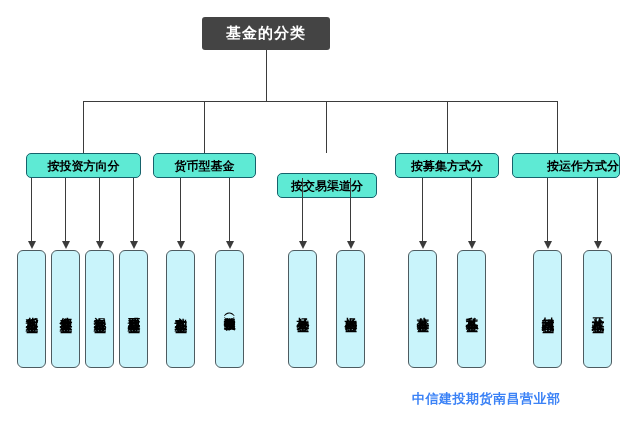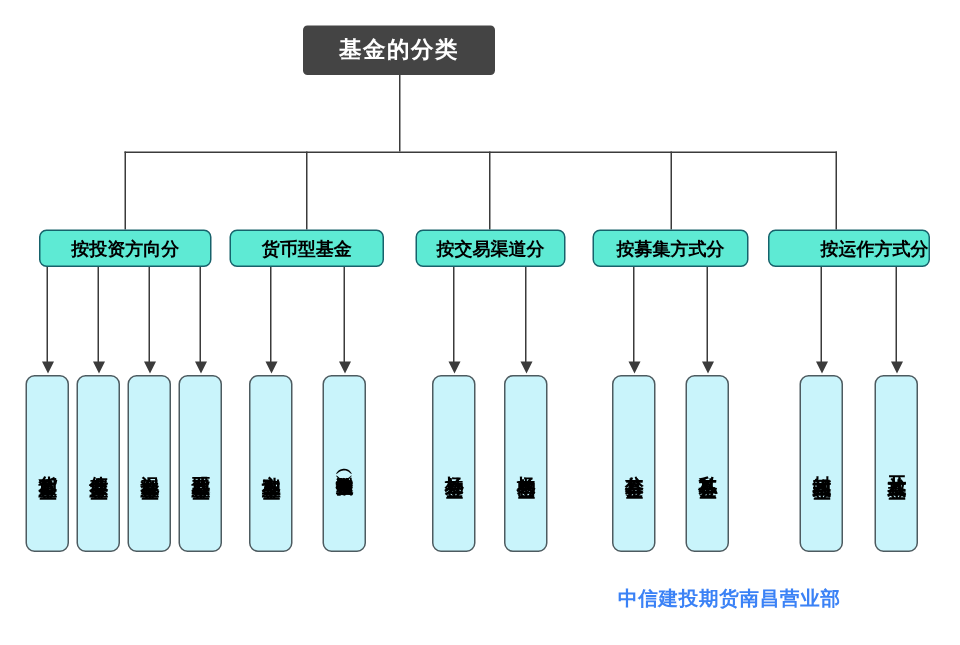--- a/index.html
+++ b/index.html
@@ -152,21 +152,21 @@
   <div class="vline" style="left:326px; top:101px; height:52px;"></div>
   <div class="vline" style="left:447px; top:101px; height:52px;"></div>
   <div class="vline" style="left:557px; top:101px; height:52px;"></div>
 
   <div class="cat-box" style="left:26px; width:115px;">
     <span class="cat-label">按投资方向分</span>
   </div>
   <div class="cat-box" style="left:153px; width:103px;">
     <span class="cat-label">货币型基金</span>
   </div>
-  <div class="cat-box" style="left:277px; width:100px;">
+  <div class="cat-box" style="left:277px; width:100px;margin-top:20px;">
     <span class="cat-label">按交易渠道分</span>
   </div>
   <div class="cat-box" style="left:395px; width:104px;">
     <span class="cat-label">按募集方式分</span>
   </div>
   <div class="cat-box" style="left:512px; width:108px;justify-content:flex-end;">
     <span class="cat-label">按运作方式分</span>
   </div>
 
   <div class="arrow" style="left:31px;  top:178px; height:64px;"></div>

